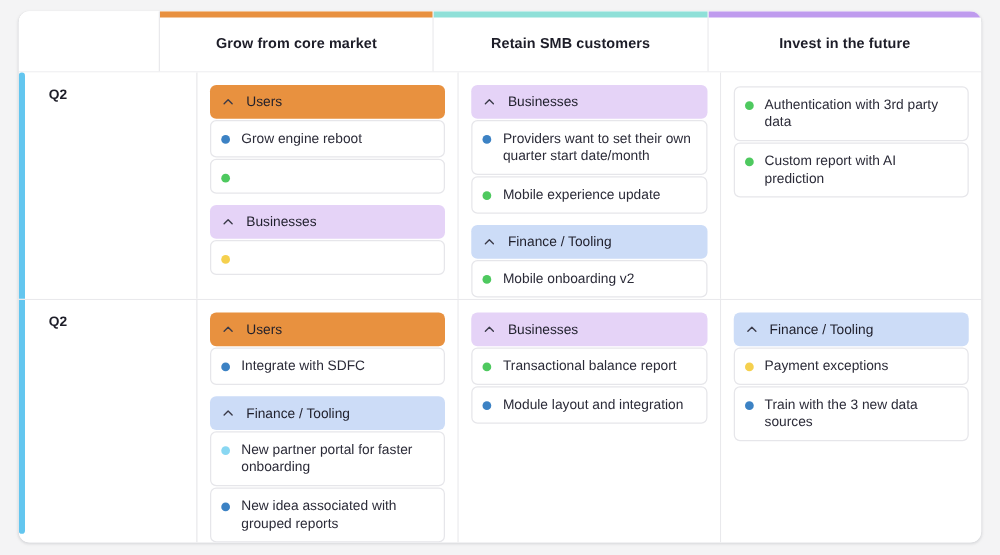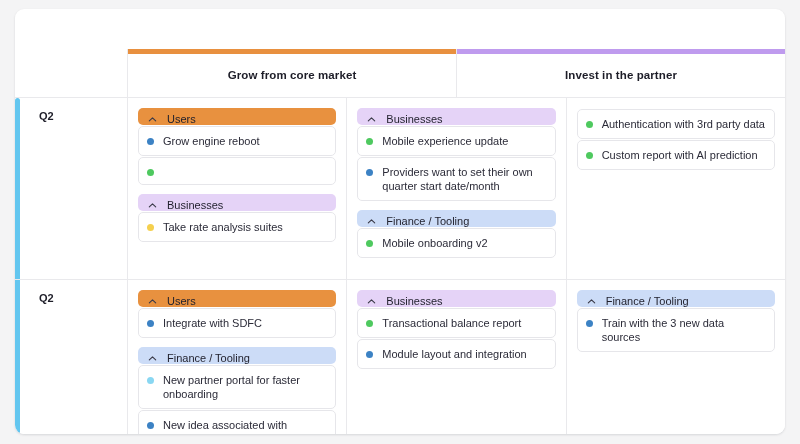--- a/index.html
+++ b/index.html
@@ -27,21 +27,20 @@
     flex-direction: column;
   }
 
   
   .header-row {
     display: flex;
     height: 48px;
     flex: 0 0 48px;
     border-bottom: 1px solid #e9e9ec;
     background: #ffffff;
-    margin-top: 40px;
   }
   .hdr-corner {
     flex: 0 0 112px;
     border-right: 1px solid #e9e9ec;
     background: #ffffff;
   }
   .hdr-cell {
     flex: 1 1 0;
     position: relative;
     display: flex;
@@ -78,20 +77,21 @@
   }
   .row:last-child { border-bottom: none; }
   .row-0 { flex: 0 0 181px; }
   .row-1 { flex: 1 1 auto; }
 
   .row-label {
     flex: 0 0 112px;
     border-right: 1px solid #e9e9ec;
     position: relative;
     background: #ffffff;
+    padding-left: 30px;
   }
   .row-label-text {
     position: absolute;
     left: 24px;
     top: 12px;
     font-size: 11px;
     font-weight: bold;
     color: #1d1d28;
   }
 
@@ -114,24 +114,24 @@
     background: #ffffff;
     min-width: 0;
   }
   .cell:last-child { border-right: none; }
 
   
   .group { margin-bottom: 9px; }
   .group:last-child { margin-bottom: 0; }
 
   .group-header {
-    height: 17px;
+    height: 27px;
     border-radius: 5px;
     display: flex;
-    align-items: flex-end;
+    align-items: center;
     padding: 0 9px;
     box-sizing: border-box;
     cursor: pointer;
   }
   .chev {
     flex: 0 0 auto;
     width: 11px;
     height: 11px;
     margin-right: 9px;
     display: block;
@@ -175,22 +175,26 @@
 
 <div id="board">
 
   <div class="header-row">
     <div class="hdr-corner"></div>
     <div class="hdr-cell">
       <div class="hdr-accent" style="background: rgb(232, 144, 63);"></div>
       <div class="hdr-title">Grow from core market</div>
     </div>
     <div class="hdr-cell">
+      <div class="hdr-accent" style="background: rgb(143, 224, 216);"></div>
+      <div class="hdr-title">Retain SMB customers</div>
+    </div>
+    <div class="hdr-cell">
       <div class="hdr-accent" style="background: rgb(191, 155, 238);"></div>
-      <div class="hdr-title">Invest in the partner</div>
+      <div class="hdr-title">Invest in the future</div>
     </div>
   </div>
 
   <div class="rows" id="rows-container">
       <div class="row row-0">
         <div class="row-label">
           <div class="accent-bar top" style="background: rgb(99, 198, 239);"></div>
           <div class="row-label-text">Q2</div>
         </div>
         <div class="cell">
@@ -211,39 +215,38 @@
           </div>
           <div class="group">
             <div class="group-header" style="background: rgb(229, 211, 247);">
               <svg class="chev" viewBox="0 0 12 12">
                 <path d="M2.5 7.6 L6 4.2 L9.5 7.6" fill="none" stroke="#3a3a48" stroke-width="1.2" stroke-linecap="round" stroke-linejoin="round"></path>
               </svg>
               <span class="group-name">Businesses</span>
             </div>
             <div class="item">
               <span class="dot" style="background: rgb(245, 208, 78);"></span>
-              <span class="item-label">Take rate analysis suites</span>
             </div>
           </div>
         </div>
         <div class="cell">
           <div class="group">
             <div class="group-header" style="background: rgb(229, 211, 247);">
               <svg class="chev" viewBox="0 0 12 12">
                 <path d="M2.5 7.6 L6 4.2 L9.5 7.6" fill="none" stroke="#3a3a48" stroke-width="1.2" stroke-linecap="round" stroke-linejoin="round"></path>
               </svg>
               <span class="group-name">Businesses</span>
             </div>
             <div class="item">
+              <span class="dot" style="background: rgb(60, 130, 196);"></span>
+              <span class="item-label">Providers want to set their own quarter start date/month</span>
+            </div>
+            <div class="item">
               <span class="dot" style="background: rgb(78, 201, 95);"></span>
               <span class="item-label">Mobile experience update</span>
-            </div>
-            <div class="item">
-              <span class="dot" style="background: rgb(60, 130, 196);"></span>
-              <span class="item-label">Providers want to set their own quarter start date/month</span>
             </div>
           </div>
           <div class="group">
             <div class="group-header" style="background: rgb(204, 220, 247);">
               <svg class="chev" viewBox="0 0 12 12">
                 <path d="M2.5 7.6 L6 4.2 L9.5 7.6" fill="none" stroke="#3a3a48" stroke-width="1.2" stroke-linecap="round" stroke-linejoin="round"></path>
               </svg>
               <span class="group-name">Finance / Tooling</span>
             </div>
             <div class="item">
@@ -320,20 +323,24 @@
         </div>
         <div class="cell">
           <div class="group">
             <div class="group-header" style="background: rgb(204, 220, 247);">
               <svg class="chev" viewBox="0 0 12 12">
                 <path d="M2.5 7.6 L6 4.2 L9.5 7.6" fill="none" stroke="#3a3a48" stroke-width="1.2" stroke-linecap="round" stroke-linejoin="round"></path>
               </svg>
               <span class="group-name">Finance / Tooling</span>
             </div>
             <div class="item">
+              <span class="dot" style="background: rgb(245, 208, 78);"></span>
+              <span class="item-label">Payment exceptions</span>
+            </div>
+            <div class="item">
               <span class="dot" style="background: rgb(60, 130, 196);"></span>
               <span class="item-label">Train with the 3 new data sources</span>
             </div>
           </div>
         </div>
       </div>
     </div>
 
 </div>
 

